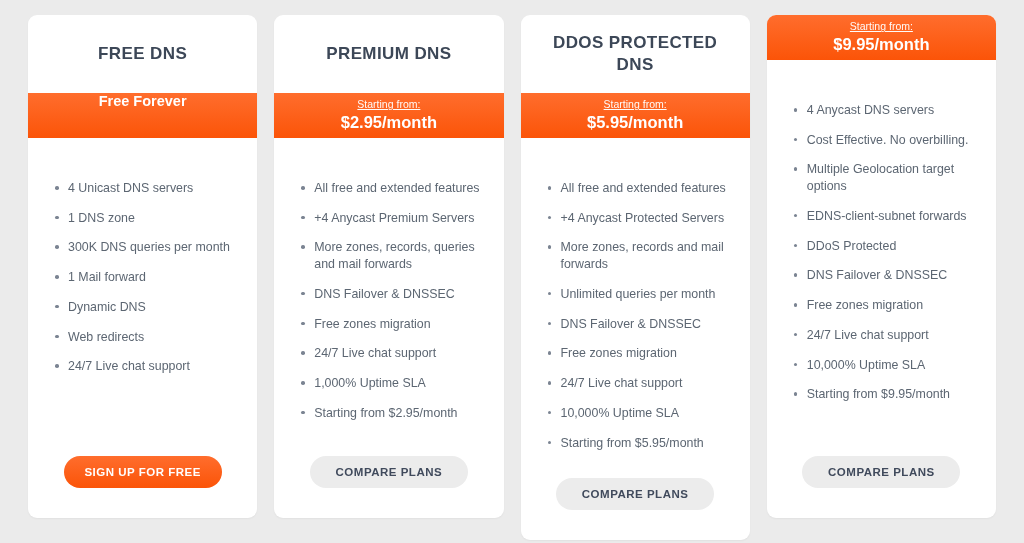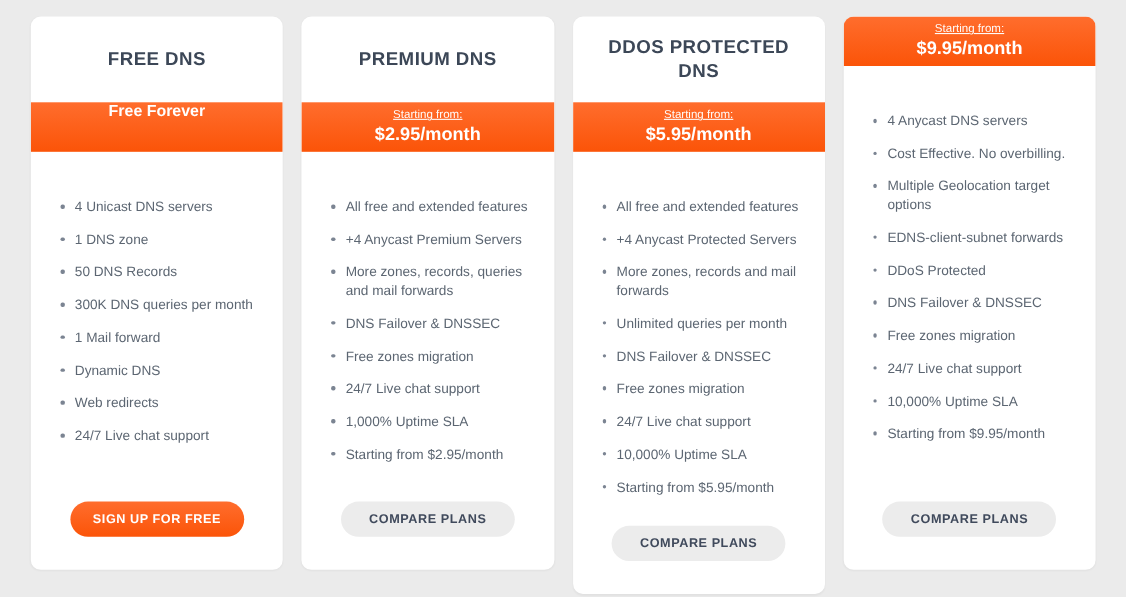--- a/index.html
+++ b/index.html
@@ -144,21 +144,20 @@
     <div class="plan-card">
       <div class="card-title-wrap">
         <div class="card-title">FREE DNS</div>
       </div>
       <div class="price-band single">
         <div class="band-single-label">Free Forever</div>
       </div>
       <ul class="features">
         <li class="feature-item">4 Unicast DNS servers</li>
         <li class="feature-item">1 DNS zone</li>
-        <li class="feature-item">50 DNS Records</li>
         <li class="feature-item">300K DNS queries per month</li>
         <li class="feature-item">1 Mail forward</li>
         <li class="feature-item">Dynamic DNS</li>
         <li class="feature-item">Web redirects</li>
         <li class="feature-item">24/7 Live chat support</li>
       </ul>
       <div class="card-footer">
         <button class="cta-button cta-primary">SIGN UP FOR FREE</button>
       </div>
     </div>

